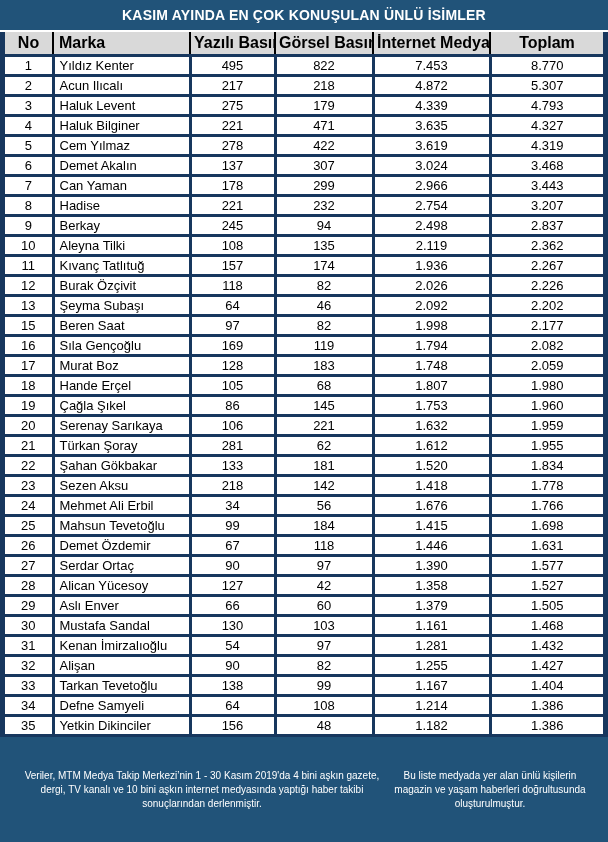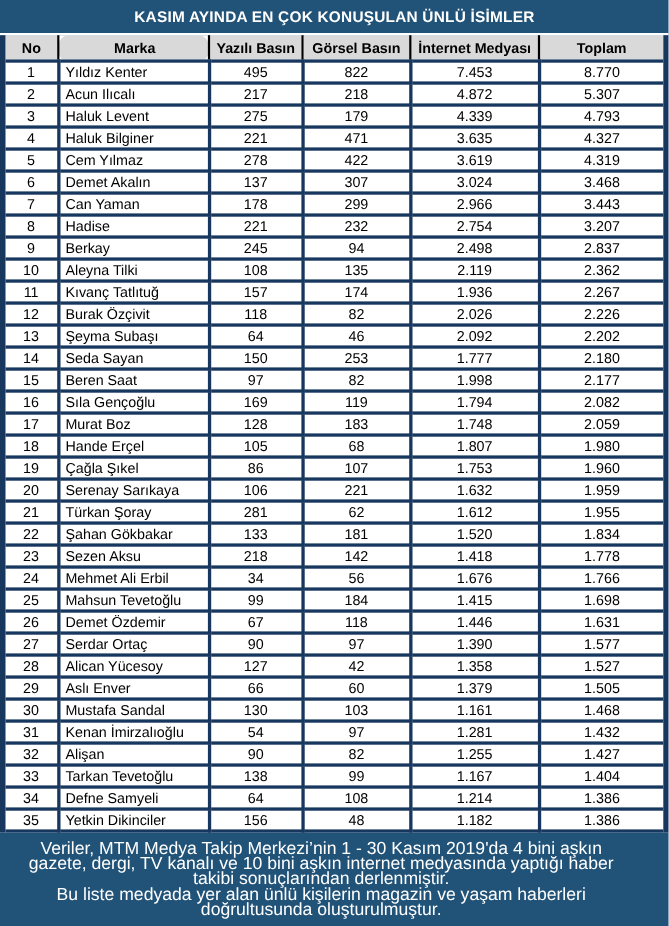--- a/index.html
+++ b/index.html
@@ -32,54 +32,54 @@
   }
   col.c-no   { width:48px; }
   col.c-name { width:137px; }
   col.c-yaz  { width:85px; }
   col.c-gor  { width:98px; }
   col.c-int  { width:117px; }
   col.c-top  { width:113px; }
   thead th {
     background:#D9D9D9;
     color:#000000;
-    font-size:13px; font-weight:bold;
+    font-size:16px; font-weight:bold;
     height:22px;
     padding:0 3px;
     border:2px solid #000000;
     border-top:none;
     text-align:center;
     white-space:nowrap;
     overflow:hidden;
   }
   thead th:first-child { border-left:none; }
   thead th:last-child  { border-right:none; }
-  thead th.h-left { text-align:center; padding-left:5px;border-radius:10px; }
+  thead th.h-left { text-align:left; padding-left:5px; }
   tbody td {
     background:#ffffff;
     color:#000000;
     font-size:13px;
     height:17px;
     padding:0 3px;
     border:3px solid #17375E;
     text-align:center;
     white-space:nowrap;
     overflow:hidden;
   }
   tbody td:first-child { border-left:none; }
   tbody td:last-child  { border-right:none; }
   tbody td.t-left { text-align:left; padding-left:5px;margin-left:24px; }
   .footer-band {
     flex:1 1 auto;
     background:#215379;
     color:#ffffff;
-    display:flex; flex-direction:column;
-    align-items:flex-start; justify-content:center;
+    display:flex; flex-direction:row;
+    align-items:center; justify-content:center;
     text-align:center;
-    font-size:16px; line-height:14px;
+    font-size:10px; line-height:14px;
     padding:3px 16px;
     box-sizing:border-box;
   }
   .footer-band .fl { max-width:552px; }
 </style>
 </head>
 <body>
 
 <div class="page">
 
@@ -218,28 +218,20 @@
 
     <tr>
       <td>13</td>
       <td class="t-left">Şeyma Subaşı</td>
       <td>64</td>
       <td>46</td>
       <td>2.092</td>
       <td>2.202</td>
     </tr>
 
-    <tr>
-      <td>14</td>
-      <td class="t-left">Seda Sayan</td>
-      <td>150</td>
-      <td>253</td>
-      <td>1.777</td>
-      <td>2.180</td>
-    </tr>
 
     <tr>
       <td>15</td>
       <td class="t-left">Beren Saat</td>
       <td>97</td>
       <td>82</td>
       <td>1.998</td>
       <td>2.177</td>
     </tr>
 
@@ -267,21 +259,21 @@
       <td>105</td>
       <td>68</td>
       <td>1.807</td>
       <td>1.980</td>
     </tr>
 
     <tr>
       <td>19</td>
       <td class="t-left">Çağla Şıkel</td>
       <td>86</td>
-      <td>107</td>
+      <td>145</td>
       <td>1.753</td>
       <td>1.960</td>
     </tr>
 
     <tr>
       <td>20</td>
       <td class="t-left">Serenay Sarıkaya</td>
       <td>106</td>
       <td>221</td>
       <td>1.632</td>

